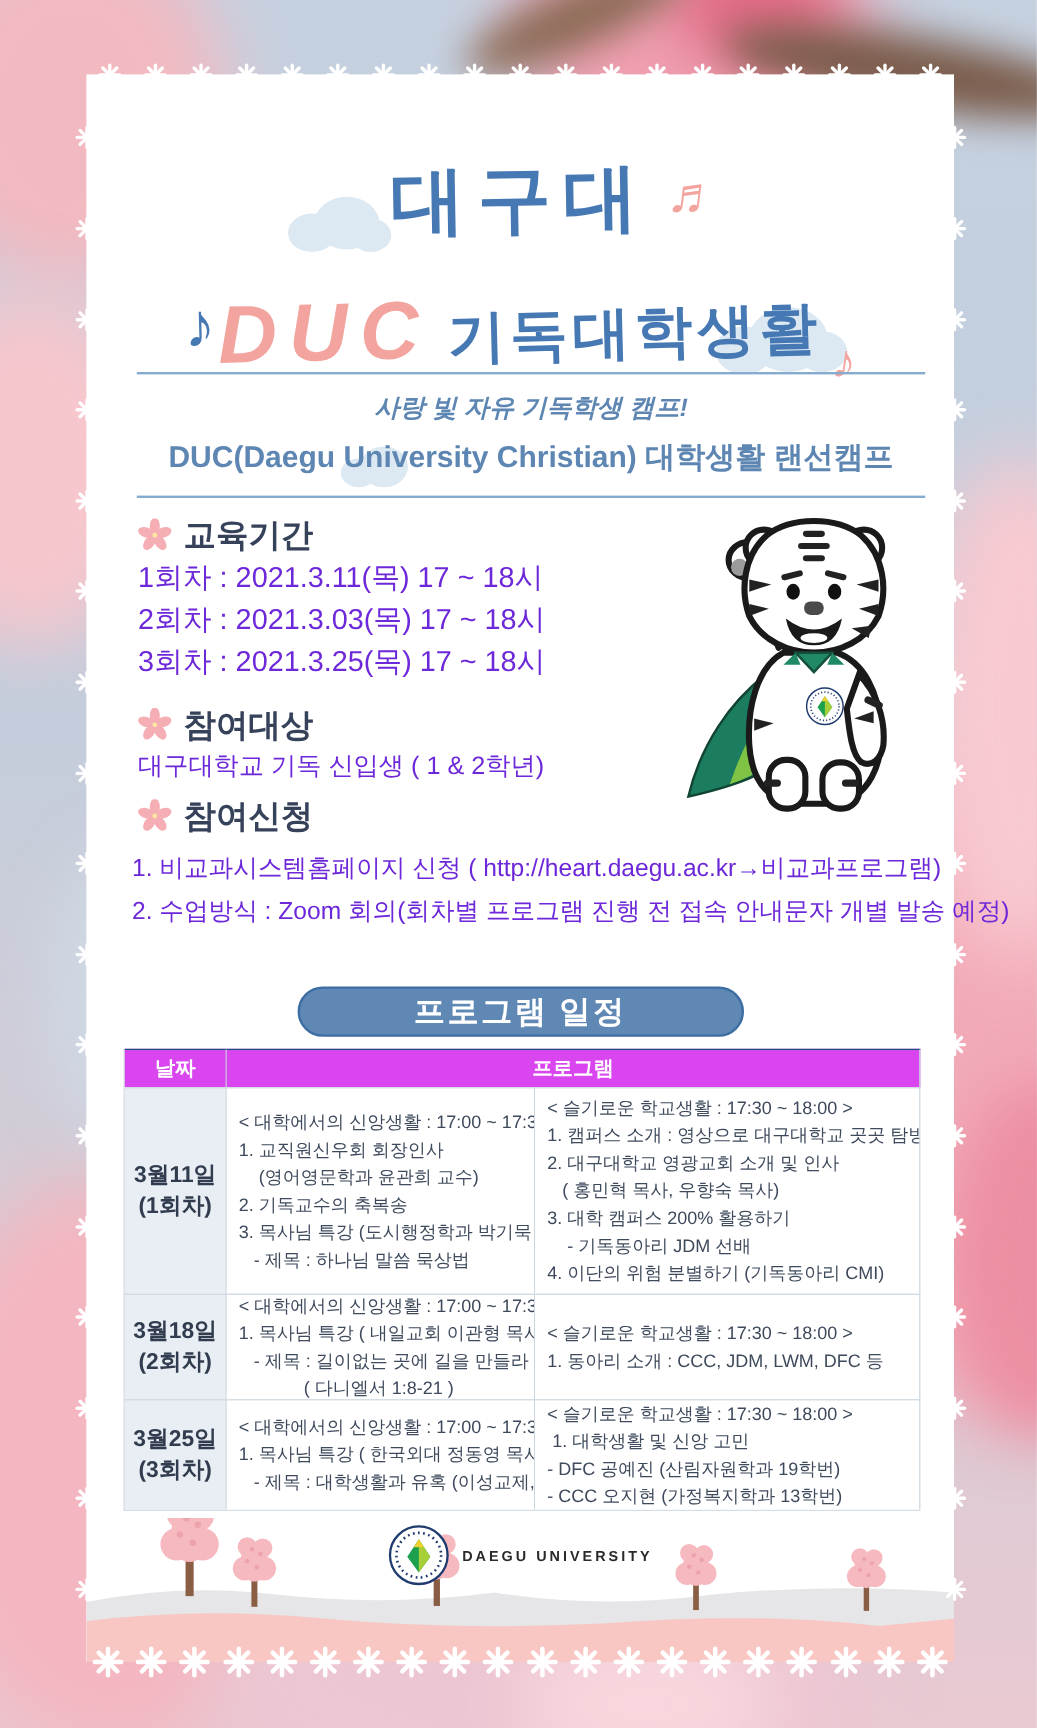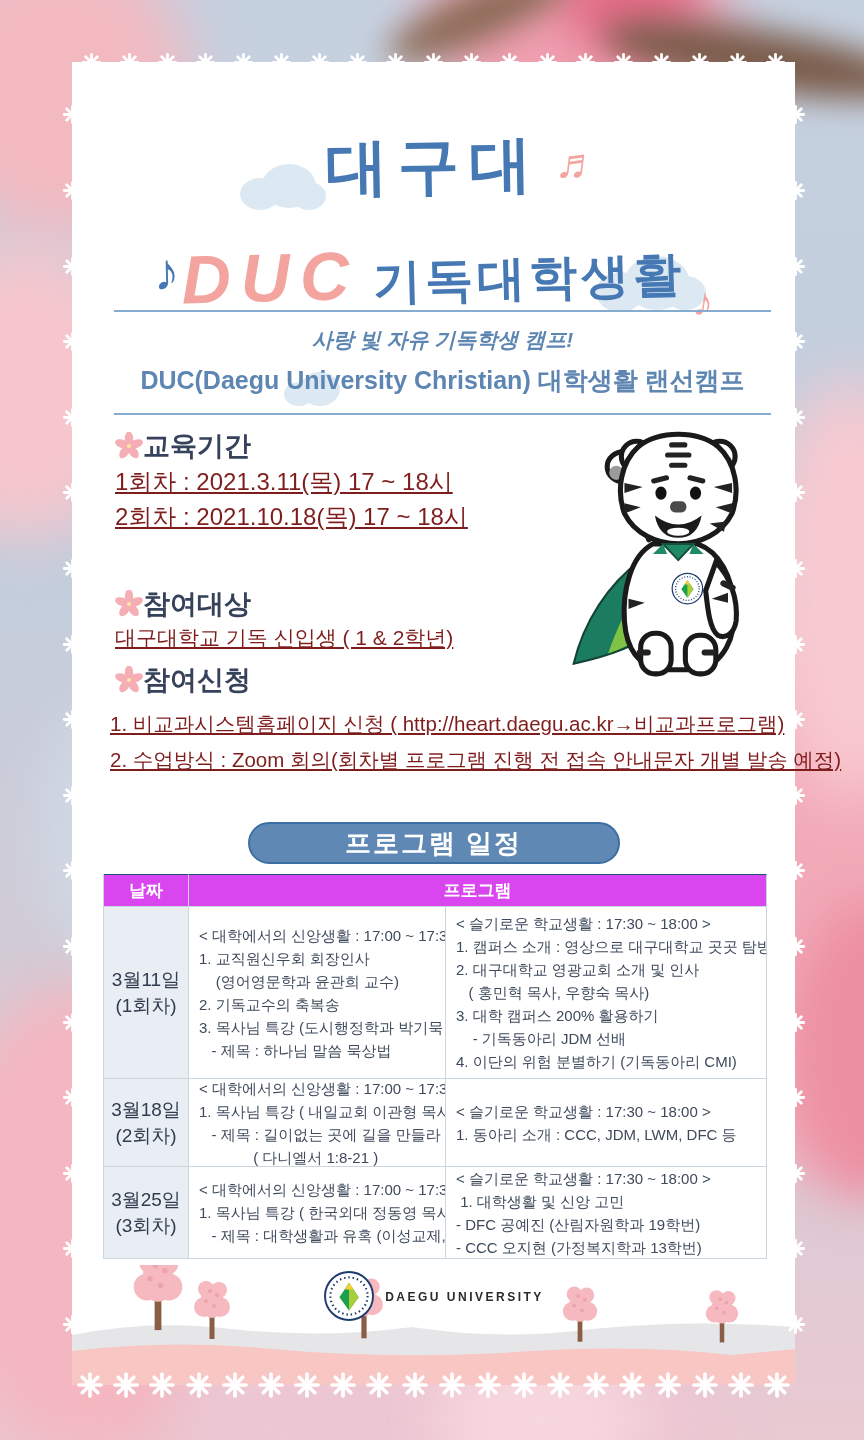--- a/index.html
+++ b/index.html
@@ -40,24 +40,24 @@
   .cloud3:before{left:-16px;top:10px;width:30px;height:24px;}
   
   .subtitle{
     position:absolute;left:42px;top:248px;width:657px;text-align:center;
     border-top:2px solid #85abce;border-bottom:2px solid #85abce;
     padding:14px 0 16px 0;z-index:2;
   }
   .sub1{font-size:21px;font-style:italic;color:#5e86b2;font-weight:bold;}
   .sub2{font-size:25px;color:#5e86b2;font-weight:bold;margin-top:10px;}
   
-  .section-h{position:absolute;left:43px;display:flex;align-items:center;z-index:2;}
+  .section-h{position:absolute;left:43px;display:flex;align-items:center;gap:10px;z-index:2;}
   .section-h .txt{font-size:27px;font-weight:bold;color:#36415a;}
   .blossom{width:28px;height:28px;}
-  .body-lines{position:absolute;left:43px;z-index:2;color:#7f1d1d;text-decoration:underline;}
+  .body-lines{position:absolute;left:43px;z-index:2;color:#6d28d9;}
   .body-lines div{white-space:pre;}
   .period-lines div{font-size:24px;line-height:35px;}
   .target-line{font-size:21px;}
   .apply-lines div{font-size:20.5px;line-height:36px;}
   
   .mascot{position:absolute;left:462px;top:358px;z-index:2;}
   
   .pill{
     position:absolute;left:50%;top:760px;transform:translateX(-50%);
     width:372px;height:42px;border-radius:22px;z-index:2;
@@ -69,21 +69,21 @@
     position:absolute;left:31px;top:812px;width:663px;z-index:2;
     display:grid;grid-template-columns:85px 257px 321px;
     grid-template-rows:32px 172px 88px 92px;
     border-left:1px solid #ccd6df;border-bottom:1px solid #ccd6df;
     font-size:15px;color:#3e4a5c;
   }
   .cell{border-right:1px solid #ccd6df;border-top:1px solid #ccd6df;box-sizing:border-box;overflow:hidden;}
   .th{background:#d946ef;color:#fff;font-weight:bold;font-size:17px;
       display:flex;align-items:center;justify-content:center;border-top:1px solid #17517e;}
   .td-date{background:#e9eef4;display:flex;flex-direction:column;align-items:center;justify-content:center;
-      font-size:19px;font-weight:normal;color:#313c4e;line-height:26px;}
+      font-size:19px;font-weight:bold;color:#313c4e;line-height:26px;}
   .td-prog{background:#fff;display:flex;flex-direction:column;justify-content:center;padding:8px 4px 8px 10px;}
   .td-prog div{white-space:pre;line-height:23px;}
   
   .footer-logo{position:absolute;left:0;top:1208px;width:100%;display:flex;align-items:center;justify-content:center;gap:10px;z-index:3;}
   .logo-text .kr{font-size:26px;font-weight:bold;color:#151f3d;letter-spacing:2px;}
   .logo-text .en{font-size:12px;font-weight:bold;color:#2a2a2a;letter-spacing:2.5px;margin-top:2px;}
   .landscape{position:absolute;left:0;bottom:0;width:723px;height:120px;z-index:2;}
 </style>
 </head>
 <body>
@@ -167,21 +167,22 @@
   </div>
 
   <div class="section-h" style="top:366px;">
     <svg class="blossom" viewBox="-14 -14 28 28">
         <use href="#blossomDef"></use>
       </svg>
     <span class="txt">교육기간</span>
   </div>
   <div class="body-lines period-lines" style="top:402px;">
       <div>1회차 : 2021.3.11(목) 17 ~ 18시</div>
-      <div>2회차 : 2021.10.18(목) 17 ~ 18시</div>
+      <div>2회차 : 2021.3.03(목) 17 ~ 18시</div>
+      <div>3회차 : 2021.3.25(목) 17 ~ 18시</div>
     </div>
 
   <div class="section-h" style="top:524px;">
     <svg class="blossom" viewBox="-14 -14 28 28">
         <use href="#blossomDef"></use>
       </svg>
     <span class="txt">참여대상</span>
   </div>
   <div class="body-lines" style="top:562px;">
     <div class="target-line">대구대학교 기독 신입생 ( 1 &amp; 2학년)</div>

